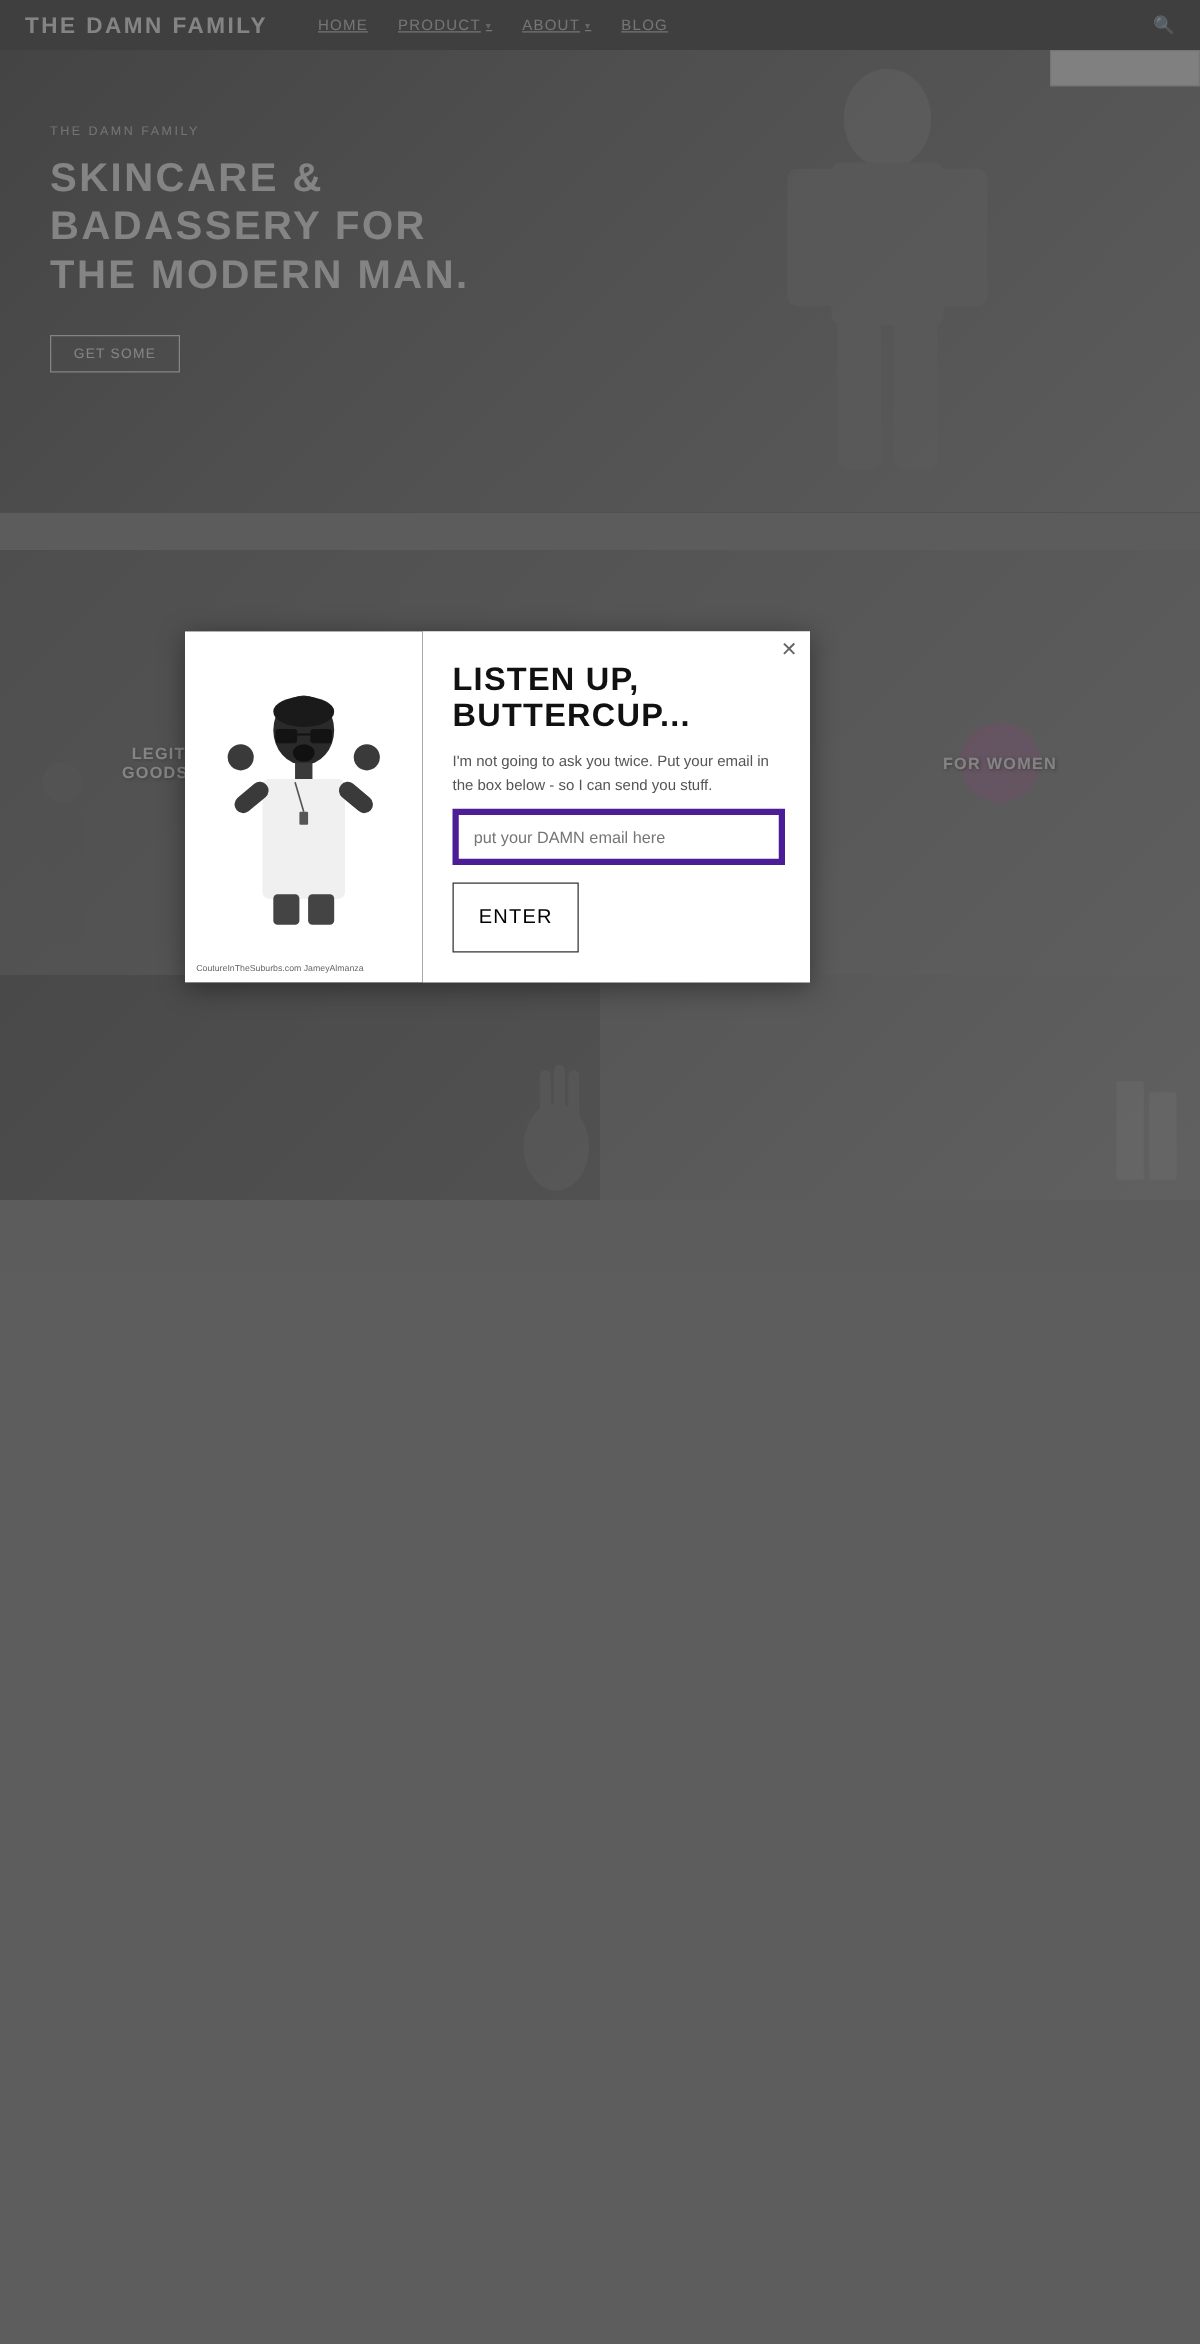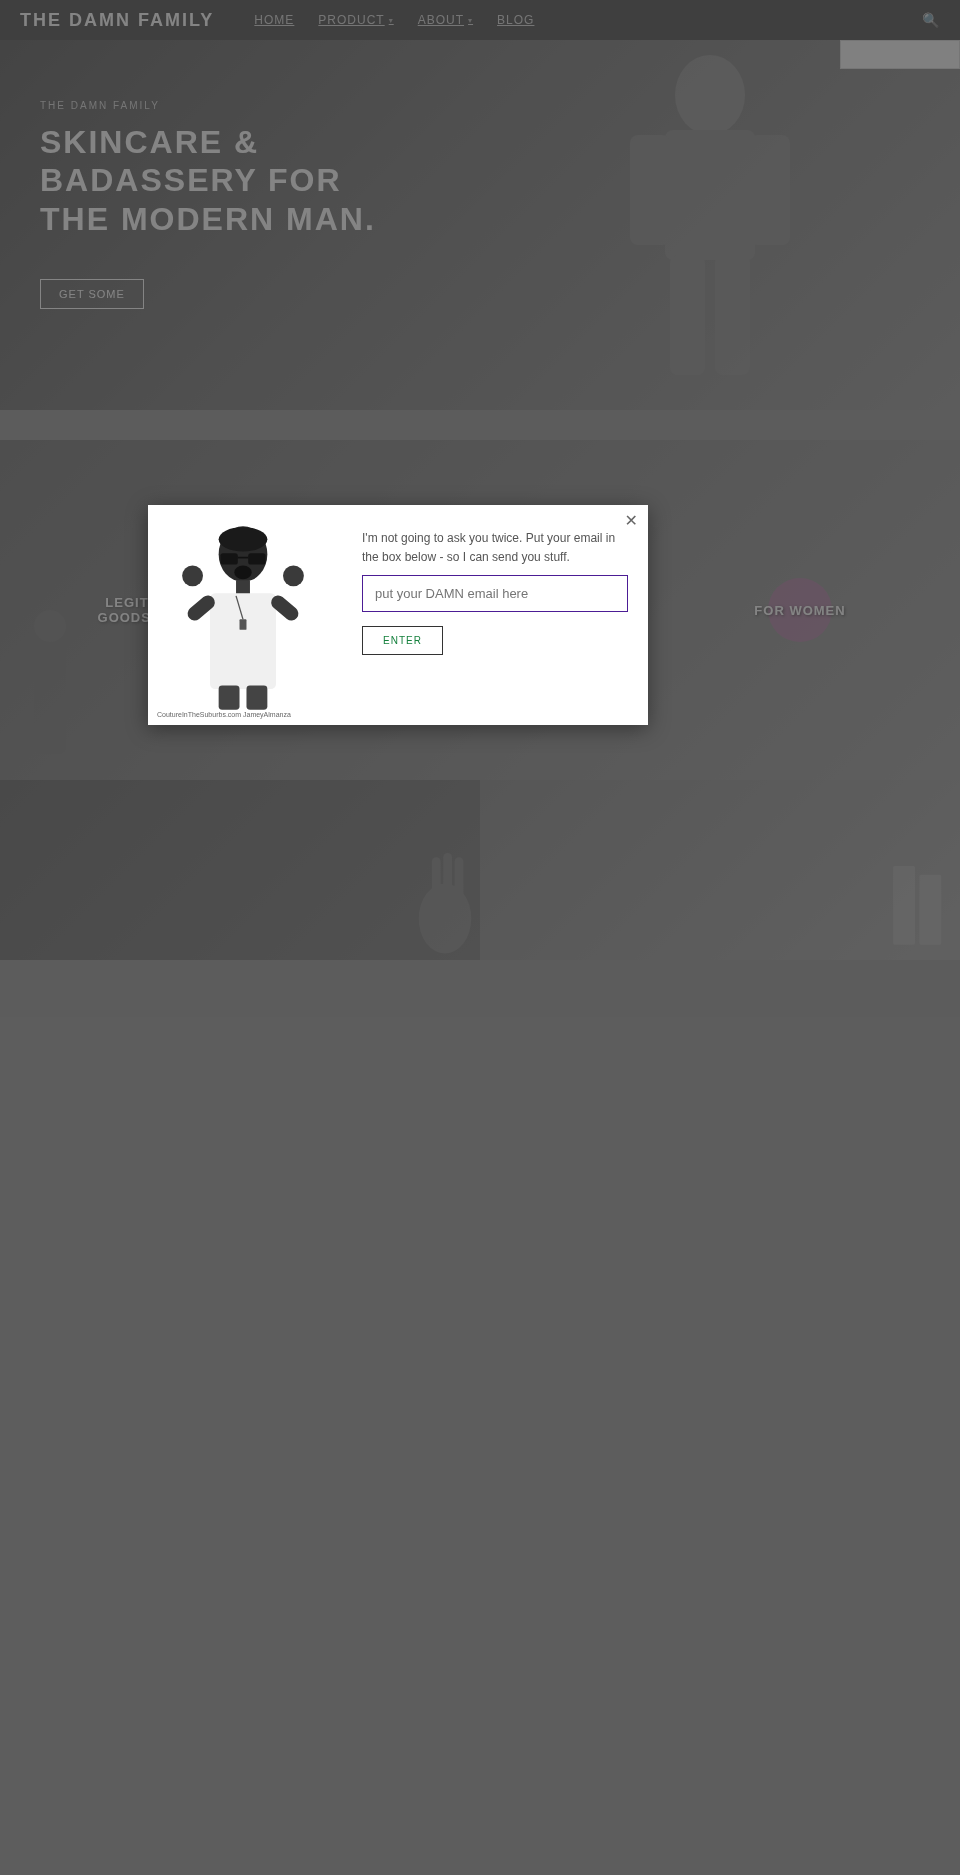--- a/index.html
+++ b/index.html
@@ -100,21 +100,21 @@
       text-transform: uppercase;
       color: #ccc;
       margin-bottom: 12px;
     }
     .hero-title {
       font-size: 32px;
       font-weight: bold;
       text-transform: uppercase;
       letter-spacing: 2px;
       line-height: 1.2;
-      margin-bottom: 41px;
+      margin-bottom: 30px;
       max-width: 350px;
     }
     .hero-btn {
       border: 1px solid #fff;
       color: #fff;
       background: transparent;
       padding: 8px 18px;
       font-size: 11px;
       text-transform: uppercase;
       letter-spacing: 1px;
@@ -268,33 +268,33 @@
       letter-spacing: 1px;
     }
     .modal-subtitle {
       font-size: 12px;
       color: #555;
       line-height: 1.6;
       margin-bottom: 8px;
     }
     .modal-email-input {
       width: 100%;
-      border: 1px solid #4c1d95;
+      border: 5px solid #4c1d95;
       padding: 10px 12px;
       font-size: 13px;
       color: #8b5cf6;
       outline: none;
       margin-bottom: 14px;
     }
     .modal-enter-btn {
       border: 1px solid #333;
       background: transparent;
-      color: #15803d;
-      padding: 8px 20px;
-      font-size: 10px;
+      color: #000000;
+      padding: 18px 20px;
+      font-size: 16px;
       text-transform: uppercase;
       letter-spacing: 1px;
       cursor: pointer;
     }
 
     
     .bottom-area {
       background-color: #7a7a7a;
       height: 1130px;
     }
@@ -449,19 +449,23 @@
 
         <rect x="52" y="196" width="24" height="28" rx="4" fill="#444"></rect>
         <rect x="84" y="196" width="24" height="28" rx="4" fill="#444"></rect>
       </svg>
     </div>
     <div class="photo-credit">CoutureInTheSuburbs.com   JameyAlmanza</div>
   </div>
 
   <div class="modal-content-panel">
     <button class="modal-close">✕</button>
+    <h2 class="modal-title">
+      <span style="white-space:pre-line;">LISTEN UP,
+BUTTERCUP...</span>
+    </h2>
     <p class="modal-subtitle">I'm not going to ask you twice. Put your email in the box below - so I can send you stuff.</p>
     <input class="modal-email-input" type="email" placeholder="put your DAMN email here" style="">
     <button class="modal-enter-btn">ENTER</button>
   </div>
 </div>
 
 <div class="bottom-area"></div>
 
 </body></html>

